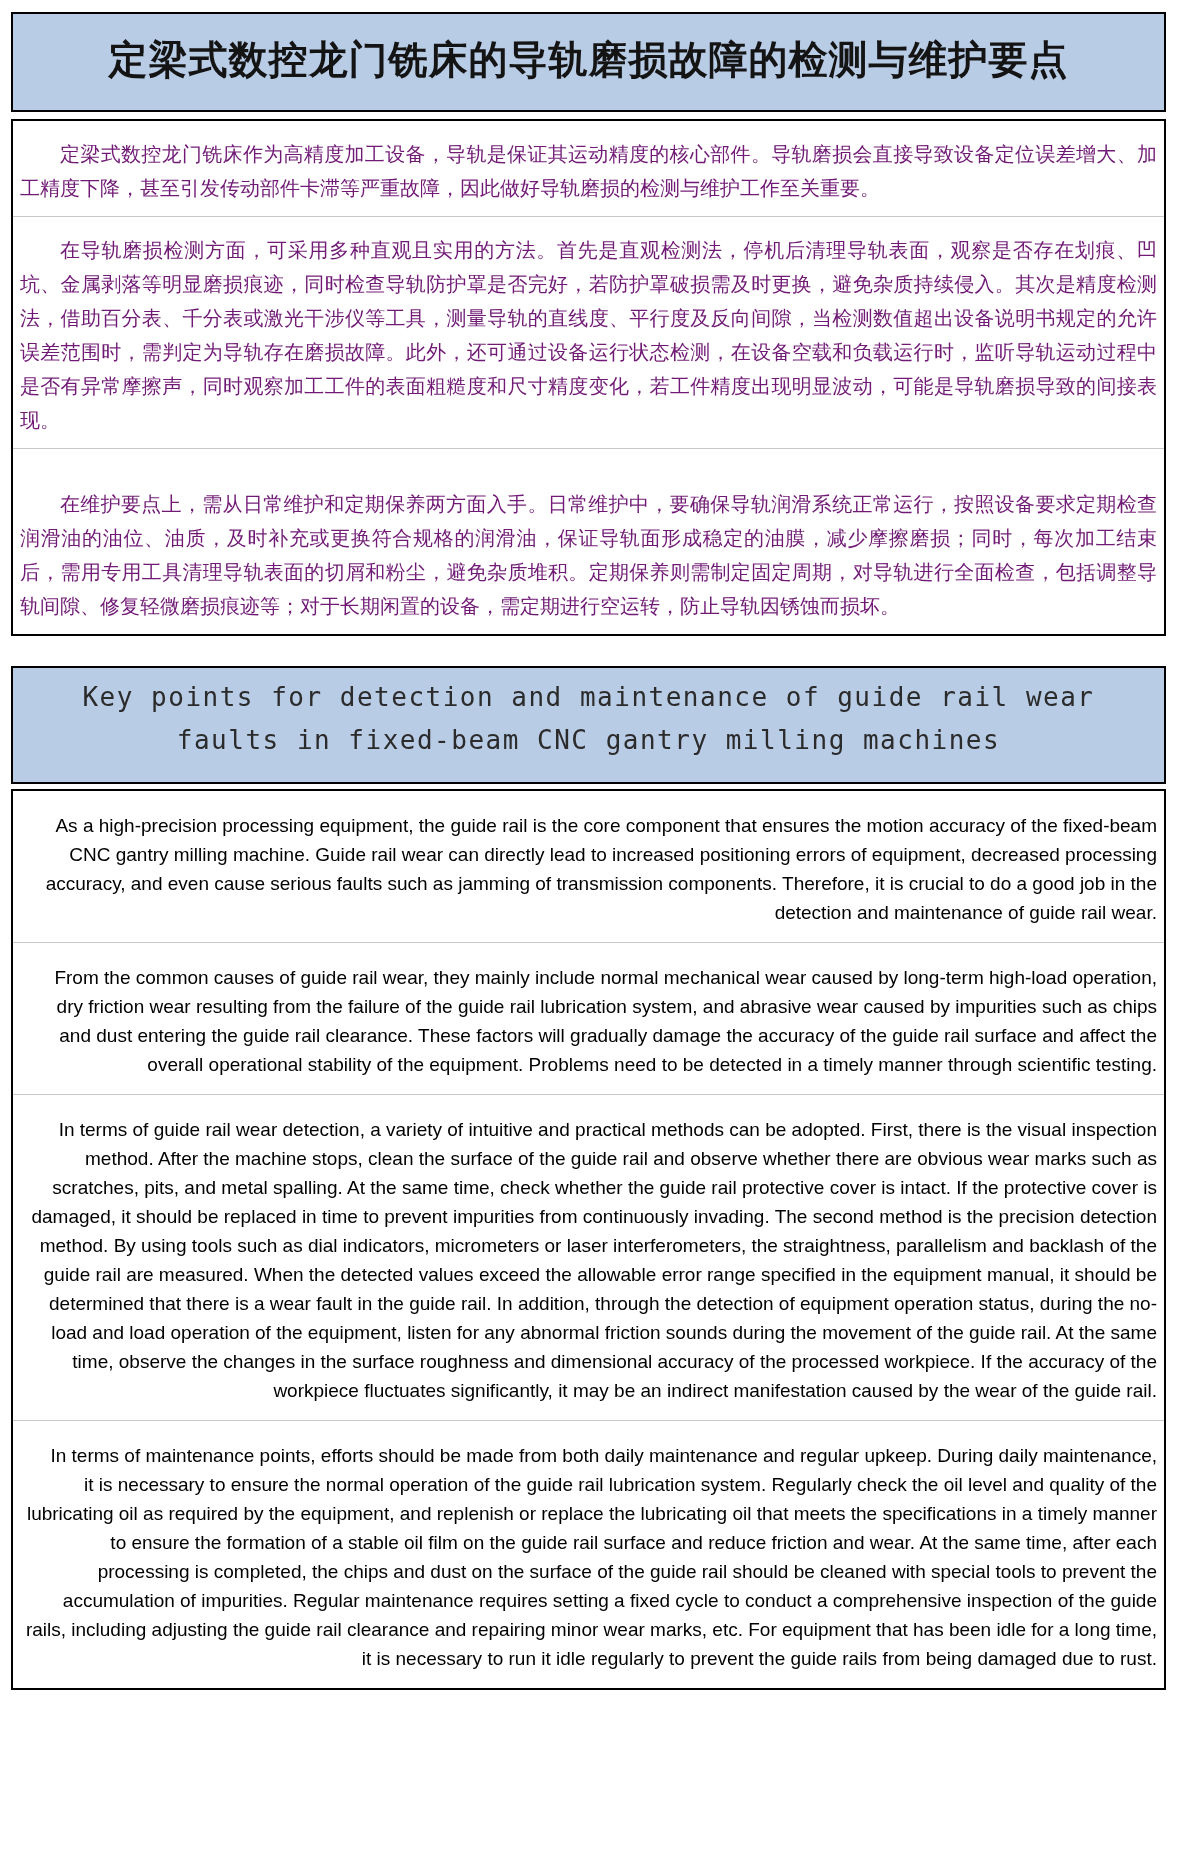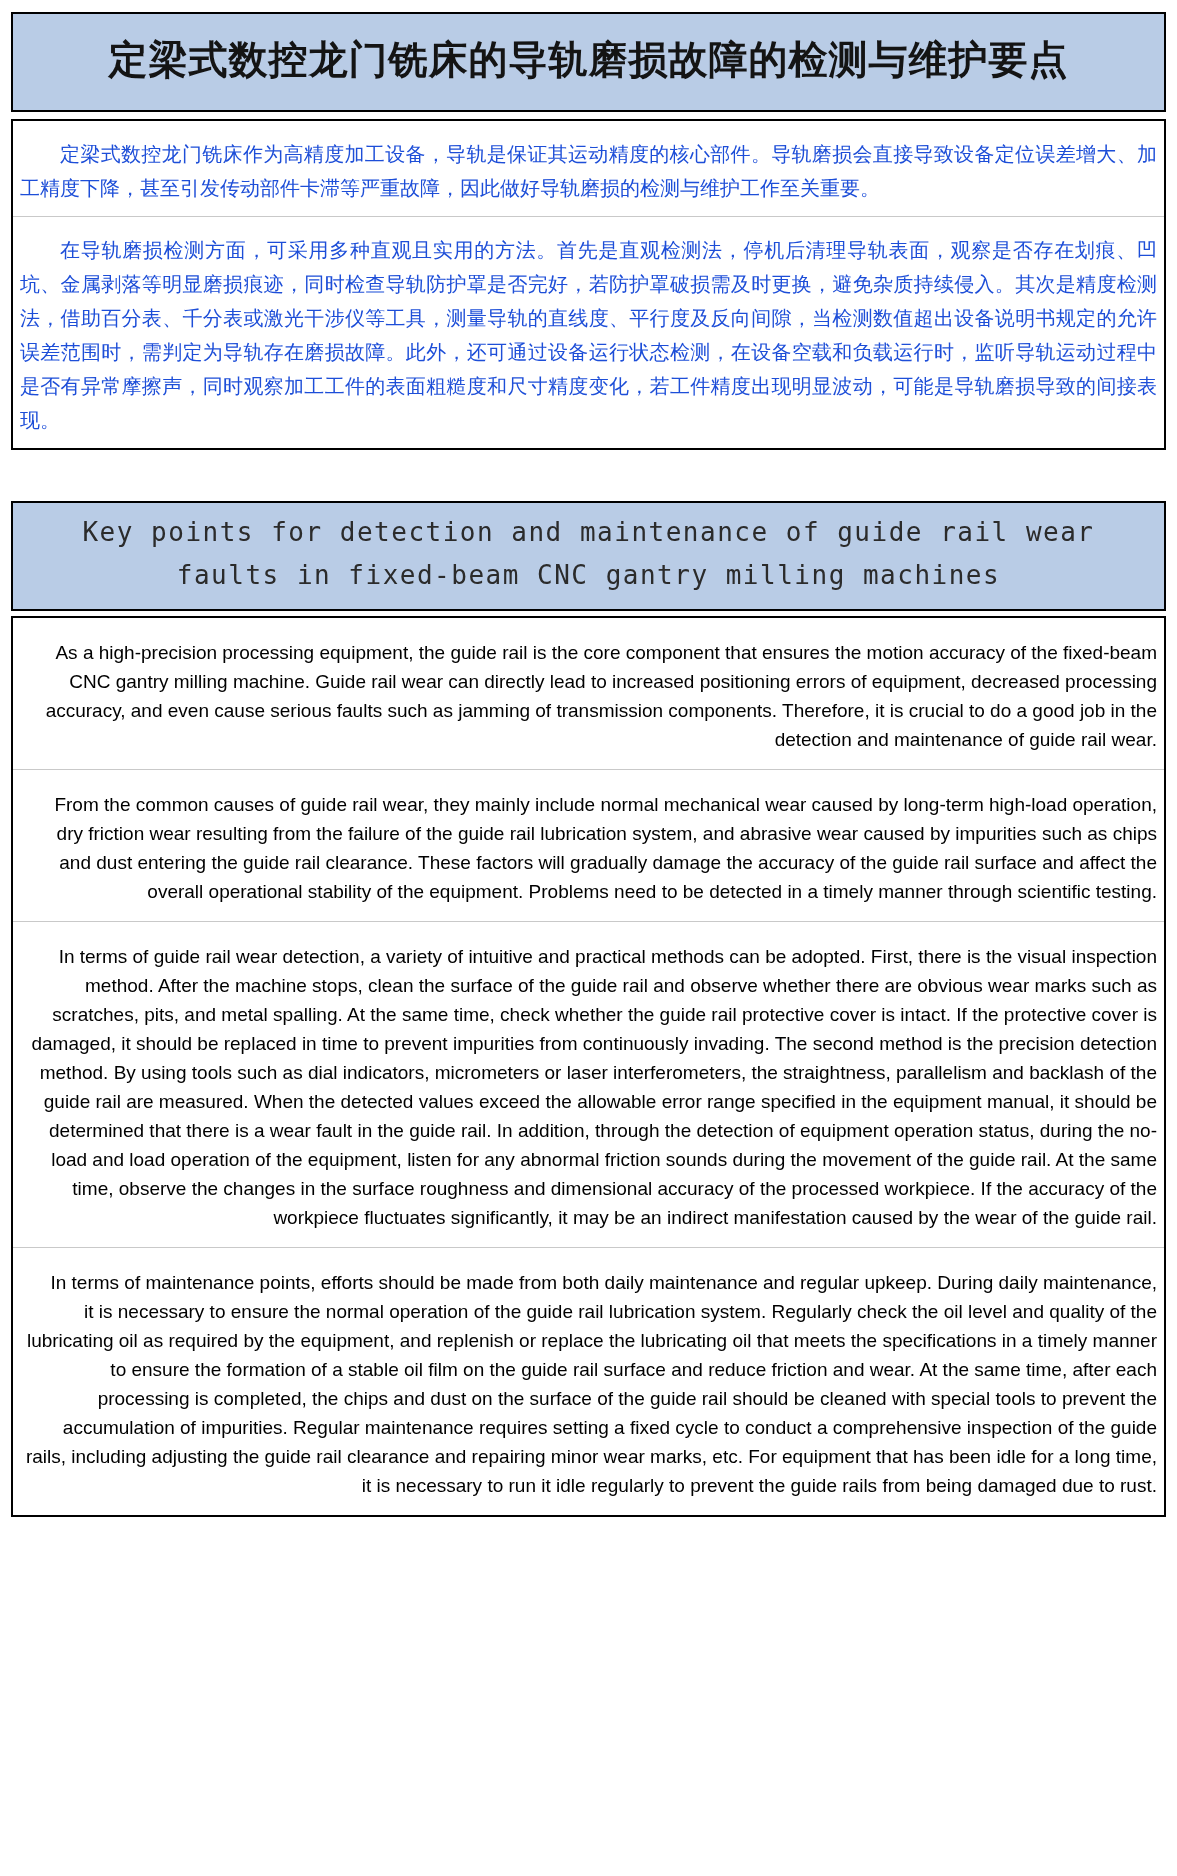--- a/index.html
+++ b/index.html
@@ -45,27 +45,27 @@
     border-bottom: 1px solid #c9c9c9;
     padding: 16px 7px 11px 7px;
   }
   .cell:last-child { border-bottom: none; }
   .zh-box .cell {
     font-family: "Liberation Serif", serif;
     font-size: 20px;
     line-height: 34px;
     text-align: justify;
     text-indent: 2em;
-    color: #1d4ed8;
+    color: #701a75;
   }
   .zh-box .cell.roomy { padding-top: 38px; }
   .banner-en {
-    margin-top: 51px;
+    margin-top: 30px;
     margin-bottom: 5px;
-    padding: 8px 10px 12px 10px;
+    padding: 8px 10px 20px 10px;
   }
   .en-title {
     font-family: "DejaVu Sans Mono", monospace;
     font-size: 26px;
     line-height: 43px;
     letter-spacing: 1.5px;
     color: #2b2b2b;
   }
   .en-box .cell {
     font-size: 19px;
@@ -81,20 +81,21 @@
 
 <div class="page">
 
   <div class="banner banner-zh">
     <div class="zh-title">定梁式数控龙门铣床的导轨磨损故障的检测与维护要点</div>
   </div>
 
   <div class="content-box zh-box">
     <div class="cell">定梁式数控龙门铣床作为高精度加工设备，导轨是保证其运动精度的核心部件。导轨磨损会直接导致设备定位误差增大、加工精度下降，甚至引发传动部件卡滞等严重故障，因此做好导轨磨损的检测与维护工作至关重要。</div>
     <div class="cell">在导轨磨损检测方面，可采用多种直观且实用的方法。首先是直观检测法，停机后清理导轨表面，观察是否存在划痕、凹坑、金属剥落等明显磨损痕迹，同时检查导轨防护罩是否完好，若防护罩破损需及时更换，避免杂质持续侵入。其次是精度检测法，借助百分表、千分表或激光干涉仪等工具，测量导轨的直线度、平行度及反向间隙，当检测数值超出设备说明书规定的允许误差范围时，需判定为导轨存在磨损故障。此外，还可通过设备运行状态检测，在设备空载和负载运行时，监听导轨运动过程中是否有异常摩擦声，同时观察加工工件的表面粗糙度和尺寸精度变化，若工件精度出现明显波动，可能是导轨磨损导致的间接表现。</div>
+    <div class="cell roomy">在维护要点上，需从日常维护和定期保养两方面入手。日常维护中，要确保导轨润滑系统正常运行，按照设备要求定期检查润滑油的油位、油质，及时补充或更换符合规格的润滑油，保证导轨面形成稳定的油膜，减少摩擦磨损；同时，每次加工结束后，需用专用工具清理导轨表面的切屑和粉尘，避免杂质堆积。定期保养则需制定固定周期，对导轨进行全面检查，包括调整导轨间隙、修复轻微磨损痕迹等；对于长期闲置的设备，需定期进行空运转，防止导轨因锈蚀而损坏。</div>
   </div>
 
   <div class="banner banner-en">
     <div class="en-title">Key points for detection and maintenance of guide rail wear faults in fixed-beam CNC gantry milling machines</div>
   </div>
 
   <div class="content-box en-box">
     <div class="cell">As a high-precision processing equipment, the guide rail is the core component that ensures the motion accuracy of the fixed-beam CNC gantry milling machine. Guide rail wear can directly lead to increased positioning errors of equipment, decreased processing accuracy, and even cause serious faults such as jamming of transmission components. Therefore, it is crucial to do a good job in the detection and maintenance of guide rail wear.</div>
     <div class="cell">From the common causes of guide rail wear, they mainly include normal mechanical wear caused by long-term high-load operation, dry friction wear resulting from the failure of the guide rail lubrication system, and abrasive wear caused by impurities such as chips and dust entering the guide rail clearance. These factors will gradually damage the accuracy of the guide rail surface and affect the overall operational stability of the equipment. Problems need to be detected in a timely manner through scientific testing.</div>
     <div class="cell">In terms of guide rail wear detection, a variety of intuitive and practical methods can be adopted. First, there is the visual inspection method. After the machine stops, clean the surface of the guide rail and observe whether there are obvious wear marks such as scratches, pits, and metal spalling. At the same time, check whether the guide rail protective cover is intact. If the protective cover is damaged, it should be replaced in time to prevent impurities from continuously invading. The second method is the precision detection method. By using tools such as dial indicators, micrometers or laser interferometers, the straightness, parallelism and backlash of the guide rail are measured. When the detected values exceed the allowable error range specified in the equipment manual, it should be determined that there is a wear fault in the guide rail. In addition, through the detection of equipment operation status, during the no-load and load operation of the equipment, listen for any abnormal friction sounds during the movement of the guide rail. At the same time, observe the changes in the surface roughness and dimensional accuracy of the processed workpiece. If the accuracy of the workpiece fluctuates significantly, it may be an indirect manifestation caused by the wear of the guide rail.</div>

